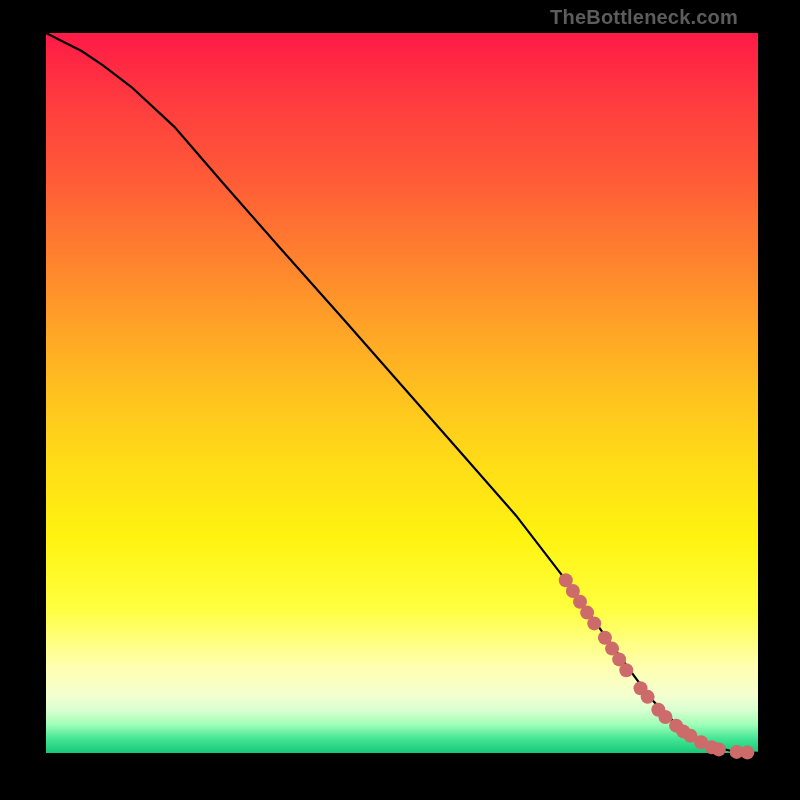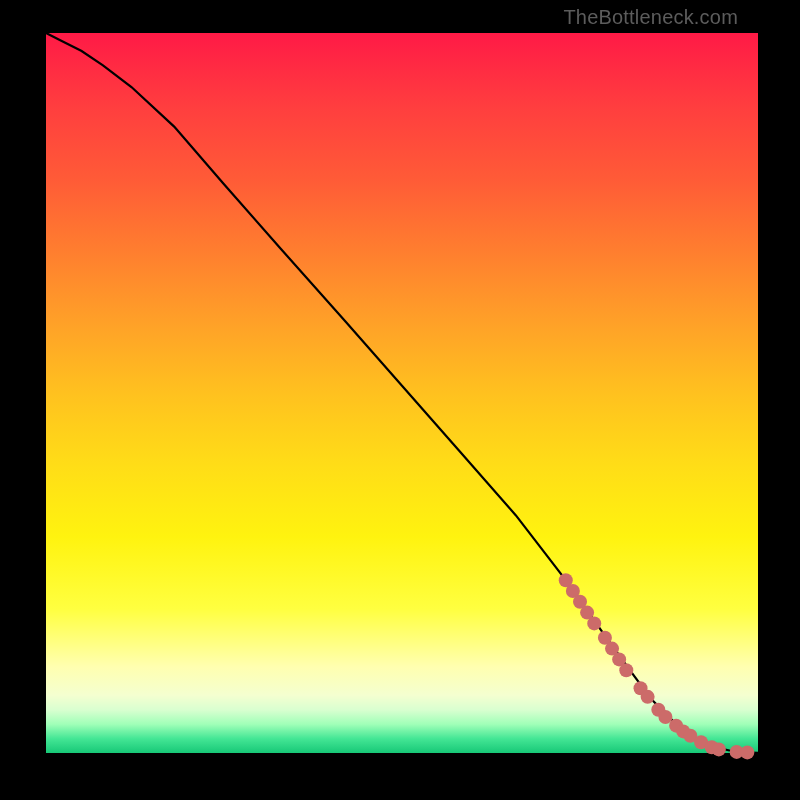--- a/index.html
+++ b/index.html
@@ -9,20 +9,21 @@
     height: 800px;
     background: #000;
     overflow: hidden;
     font-family: Arial, Helvetica, sans-serif;
   }
   .stage {
     position: relative;
     width: 780px;
     height: 800px;
     background: #000;
+    font-weight: bold;
   }
   .plot {
     position: absolute;
     left: 46px;
     top: 33px;
     width: 712px;
     height: 720px;
   }
   .gradient {
     position: absolute;

